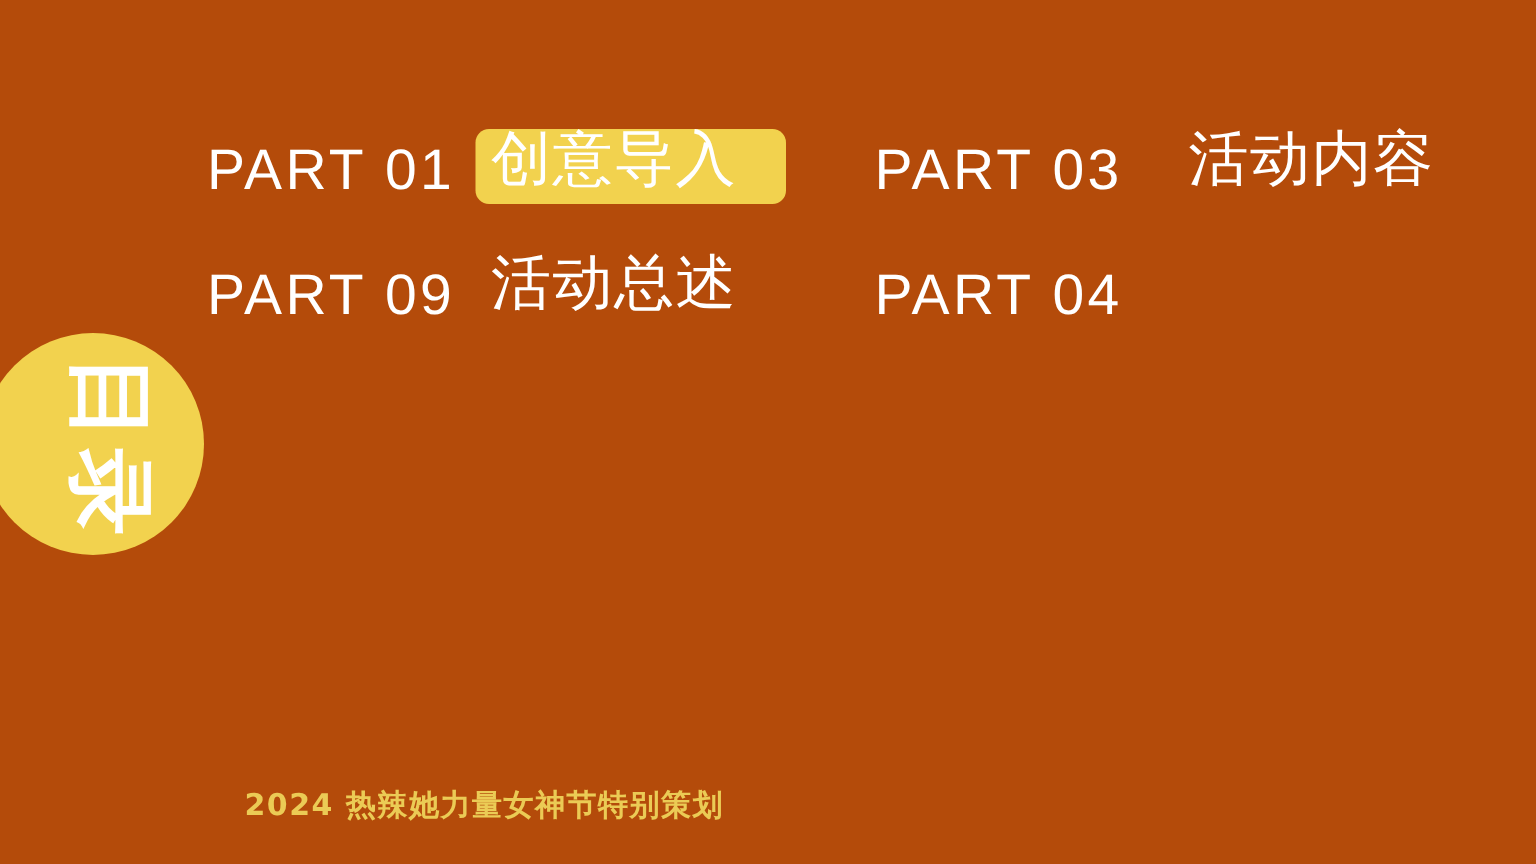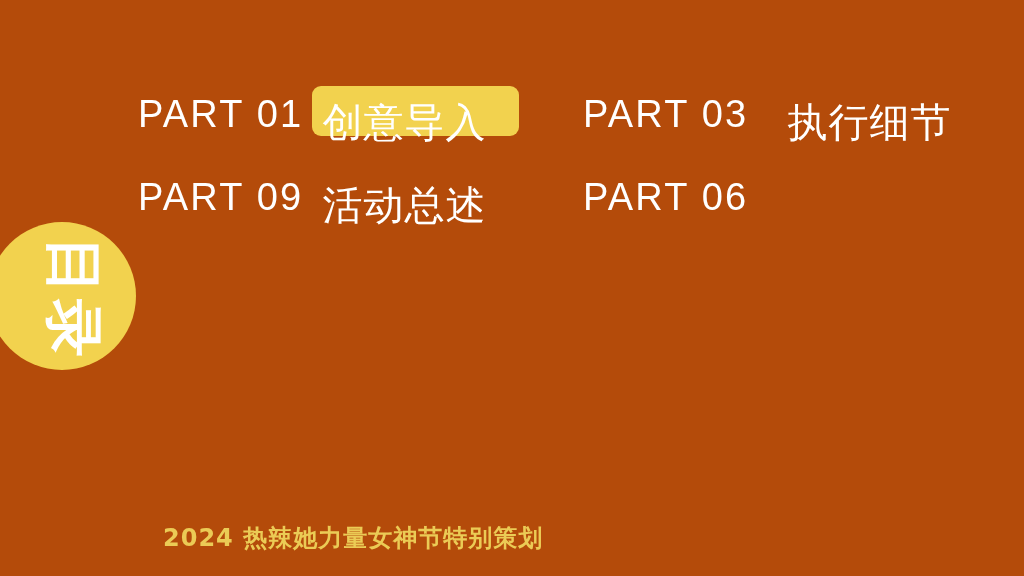--- a/index.html
+++ b/index.html
@@ -78,23 +78,23 @@
   .part-no {
     color: #ffffff;
     font-size: 38px;
     font-weight: 400;
     letter-spacing: 2.2px;
     line-height: 1;
     font-family: "Liberation Sans", "DejaVu Sans", sans-serif;
   }
   .part-title-wrap {
     position: relative;
-    margin-left: 19px;
+    margin-left: 24px;
     display: inline-flex;
-    align-items: flex-end;
+    align-items: flex-start;
     height: 56px;
   }
   .part-title-wrap.has-mark::before {
     content: "";
     position: absolute;
     left: -10px;
     top: 0px;
     width: 207px;
     height: 50px;
     background: #f2d24e;
@@ -114,21 +114,21 @@
     line-height: 1;
     font-family: "DejaVu Sans", "Liberation Sans", sans-serif;
   }
 
   
   .slide-footer {
     position: absolute;
     left: 163px;
     top: 524px;
     color: #ebcb55;
-    font-size: 24px;
+    font-size: 20px;
     font-weight: 700;
     letter-spacing: 1px;
     line-height: 1.2;
     white-space: nowrap;
     font-family: "DejaVu Sans", "Liberation Sans", sans-serif;
   }
 </style>
 </head>
 <body>
 
@@ -152,24 +152,24 @@
     <div class="part-item part-col-a part-row-2">
       <span class="part-no">PART 09</span>
       <span class="part-title-wrap">
         <span class="part-title">活动总述</span>
       </span>
     </div>
 
     <div class="part-item part-col-b part-row-1">
       <span class="part-no">PART 03</span>
       <span class="part-title-wrap">
-        <span class="part-title">执行细节</span>
+        <span class="part-title">活动内容</span>
       </span>
     </div>
 
     <div class="part-item part-col-b part-row-2">
-      <span class="part-no">PART 06</span>
+      <span class="part-no">PART 04</span>
     </div>
 
   </div>
 
   <div class="slide-footer">2024 热辣她力量女神节特别策划</div>
 </div>
 
 </body></html>

